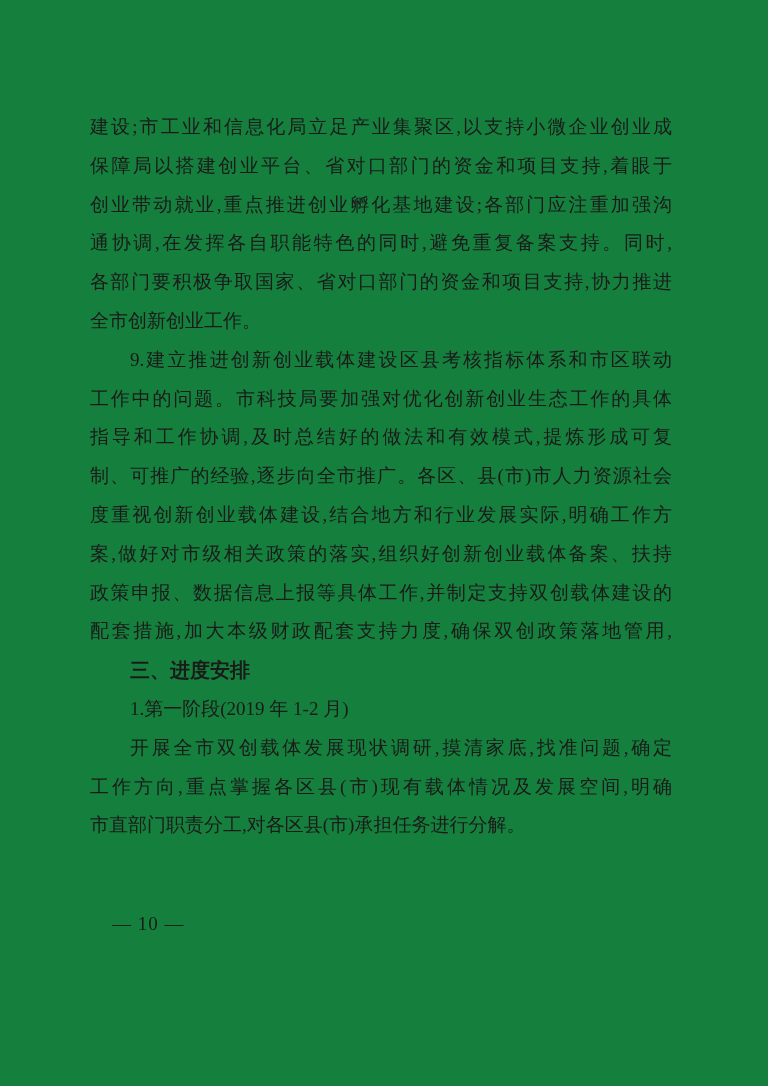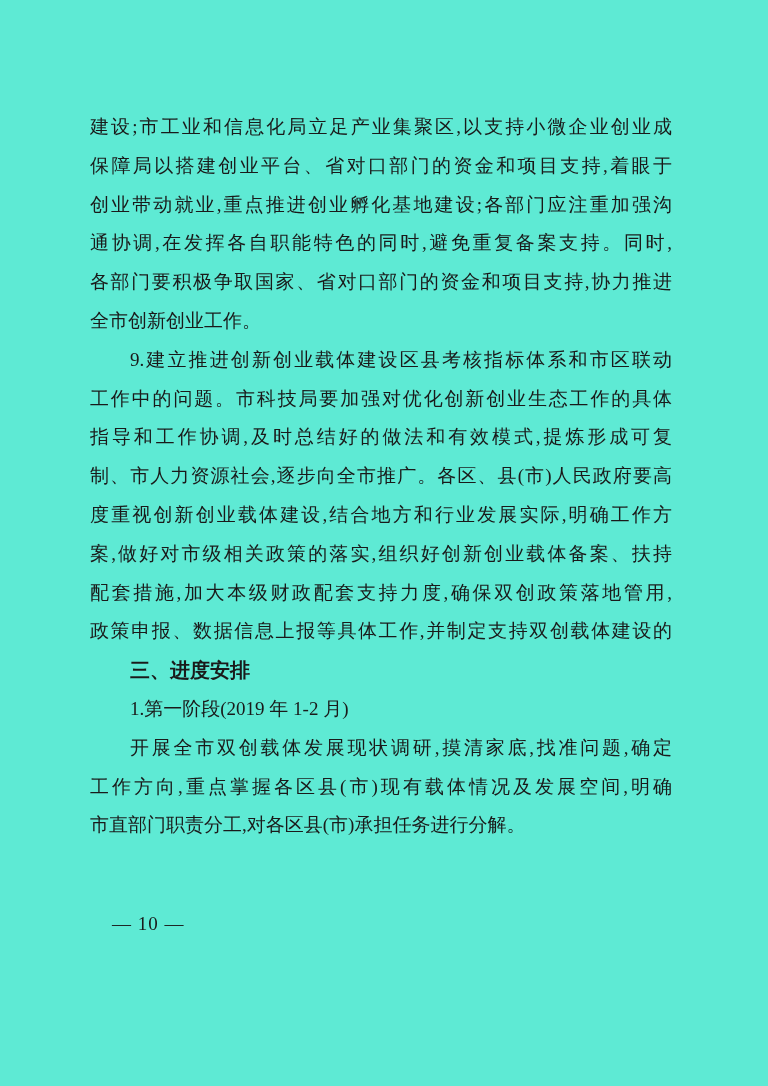--- a/index.html
+++ b/index.html
@@ -4,21 +4,21 @@
 <style>
   html, body {
     margin: 0;
     padding: 0;
     background: #ffffff;
   }
   .page {
     position: relative;
     width: 768px;
     height: 1086px;
-    background: #5eead4;
+    background: #15803d;
     overflow: hidden;
     font-family: "Liberation Serif", "DejaVu Serif", serif;
     color: #1a1a1a;
   }
   .text-block {
     position: absolute;
     left: 90px;
     top: 108px;
     width: 582px;
   }
@@ -61,25 +61,25 @@
   <div class="text-block">
     <div class="line justify">建设;市工业和信息化局立足产业集聚区,以支持小微企业创业成</div>
     <div class="line justify">保障局以搭建创业平台、省对口部门的资金和项目支持,着眼于</div>
     <div class="line justify">创业带动就业,重点推进创业孵化基地建设;各部门应注重加强沟</div>
     <div class="line justify">通协调,在发挥各自职能特色的同时,避免重复备案支持。同时,</div>
     <div class="line justify">各部门要积极争取国家、省对口部门的资金和项目支持,协力推进</div>
     <div class="line">全市创新创业工作。</div>
     <div class="line justify indent">9.建立推进创新创业载体建设区县考核指标体系和市区联动</div>
     <div class="line justify">工作中的问题。市科技局要加强对优化创新创业生态工作的具体</div>
     <div class="line justify">指导和工作协调,及时总结好的做法和有效模式,提炼形成可复</div>
-    <div class="line justify">制、市人力资源社会,逐步向全市推广。各区、县(市)人民政府要高</div>
+    <div class="line justify">制、可推广的经验,逐步向全市推广。各区、县(市)市人力资源社会</div>
     <div class="line justify">度重视创新创业载体建设,结合地方和行业发展实际,明确工作方</div>
     <div class="line justify">案,做好对市级相关政策的落实,组织好创新创业载体备案、扶持</div>
+    <div class="line justify">政策申报、数据信息上报等具体工作,并制定支持双创载体建设的</div>
     <div class="line justify">配套措施,加大本级财政配套支持力度,确保双创政策落地管用,</div>
-    <div class="line justify">政策申报、数据信息上报等具体工作,并制定支持双创载体建设的</div>
     <div class="line indent heading">三、进度安排</div>
     <div class="line indent">1.第一阶段(2019 年 1-2 月)</div>
     <div class="line justify indent">开展全市双创载体发展现状调研,摸清家底,找准问题,确定</div>
     <div class="line justify">工作方向,重点掌握各区县(市)现有载体情况及发展空间,明确</div>
     <div class="line">市直部门职责分工,对各区县(市)承担任务进行分解。</div>
   </div>
   <div class="page-number">— 10 —</div>
 </div>
 
 </body></html>

